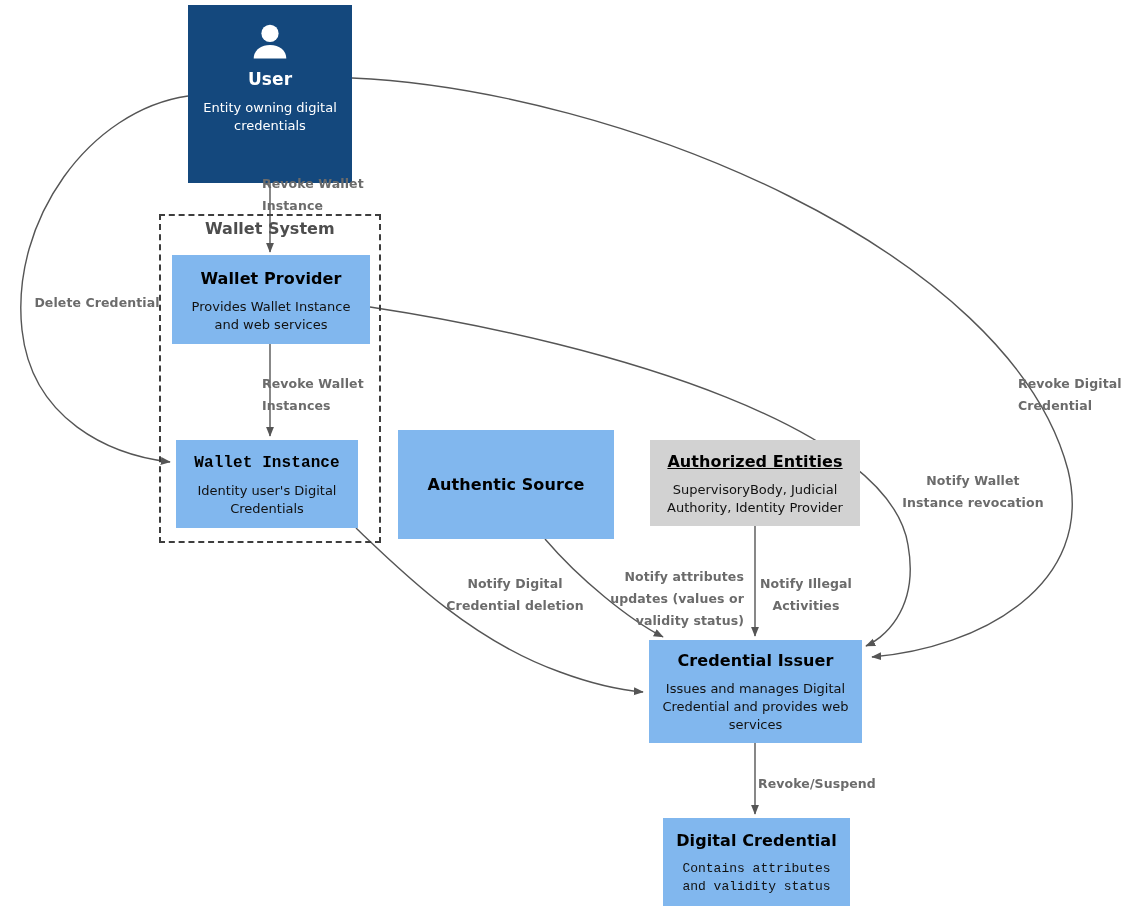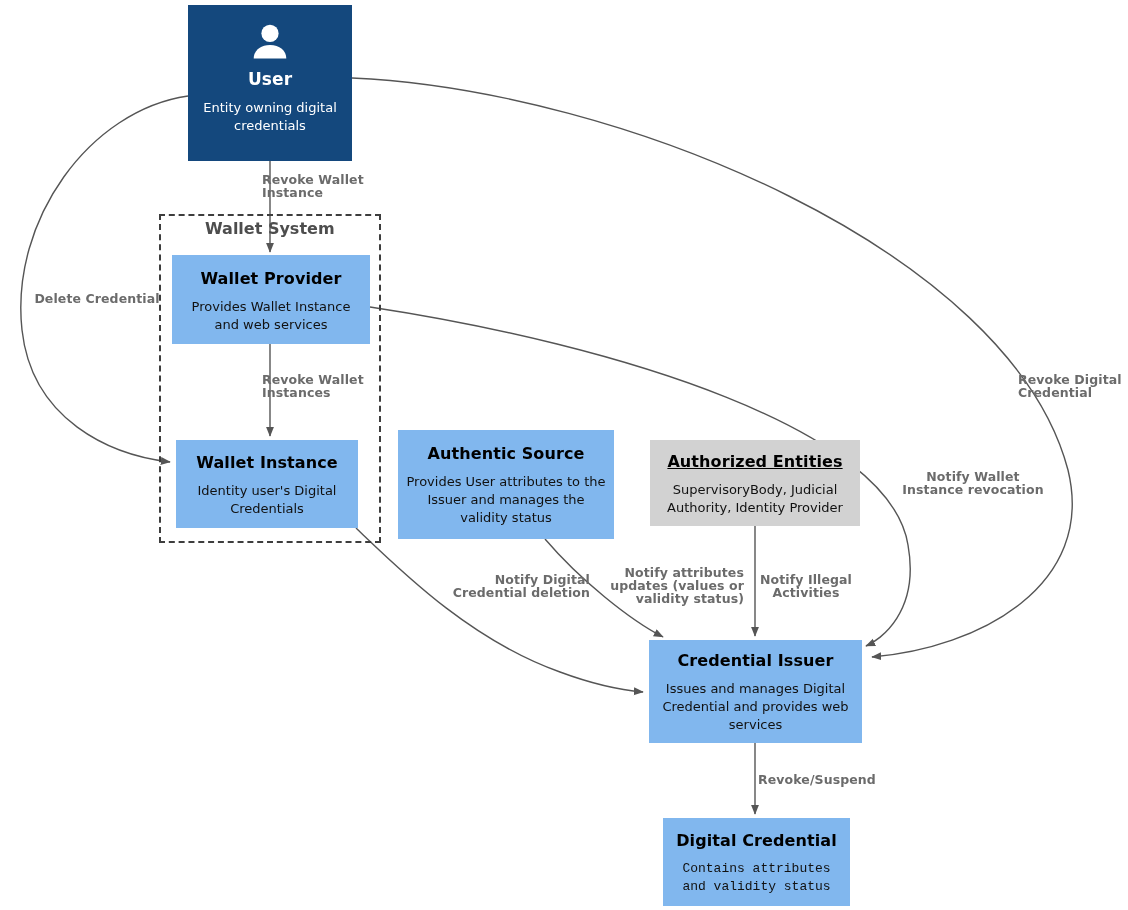--- a/index.html
+++ b/index.html
@@ -77,21 +77,21 @@
     position:absolute;
     font-weight:bold;
     font-size:16px;
     color:#4d4d4d;
     white-space:nowrap;
   }
   .edge-label{
     position:absolute;
     font-weight:bold;
     font-size:12.5px;
-    line-height:13px;
+    line-height:22px;
     color:#6b6b6b;
     text-align:center;
     white-space:pre-line;
     letter-spacing:0.1px;
   }
 </style>
 </head>
 <body>
 
 <div id="canvas">
@@ -118,42 +118,41 @@
     <path d="M545,539 C580,580 630,620 663,637" fill="none" stroke="#555555" stroke-width="1.4" marker-end="url(#arrow)"></path>
 
     <path d="M755,526 L755,636" fill="none" stroke="#555555" stroke-width="1.4" marker-end="url(#arrow)"></path>
 
     <path d="M755,743 L755,814" fill="none" stroke="#555555" stroke-width="1.4" marker-end="url(#arrow)"></path>
   </svg>
 
   <div class="boundary" style="left:159px;top:214px;width:222px;height:329px;"></div>
   <div class="boundary-label" style="left:205px;top:219px;">Wallet System</div>
 
-  <div class="node dark" style="left:188px;top:5px;width:164px;height:156px;">
+  <div class="node dark" style="left:188px;top:5px;width:164px;height:178px;">
     <svg class="user-icon" viewBox="0 0 48 48">
       <circle cx="24" cy="13" r="9" fill="#ffffff"></circle>
       <path d="M24 25 C14 25 7 31 7 39 L41 39 C41 31 34 25 24 25 Z" fill="#ffffff"></path>
     </svg>
     <div class="title">User</div>
     <div class="desc" style="margin-top:10px;max-width:152px;">Entity owning digital credentials</div>
   </div>
 
   <div class="node blue" style="left:172px;top:255px;width:198px;height:89px;justify-content:center;">
     <div class="title" style="margin-top:3px;">Wallet Provider</div>
     <div class="desc" style="margin-top:9px;max-width:186px;">Provides Wallet Instance and web services</div>
   </div>
 
   <div class="node blue" style="left:176px;top:440px;width:182px;height:88px;justify-content:center;">
-    <div class="title" style="margin-top:3px;">Wallet Instance</div>
+    <div class="title" style="margin-top:3px;font-family:Liberation Mono, monospace;">Wallet Instance</div>
     <div class="desc" style="margin-top:9px;max-width:172px;">Identity user's Digital Credentials</div>
   </div>
 
   <div class="node blue" style="left:398px;top:430px;width:216px;height:109px;justify-content:center;">
     <div class="title" style="margin-top:1px;">Authentic Source</div>
-    <div class="desc" style="margin-top:9px;max-width:204px;">Provides User attributes to the Issuer and manages the validity status</div>
   </div>
 
   <div class="node gray" style="left:650px;top:440px;width:210px;height:86px;justify-content:center;">
     <div class="title" style="margin-top:2px;text-decoration:underline;">Authorized Entities</div>
     <div class="desc" style="margin-top:9px;max-width:200px;">SupervisoryBody, Judicial Authority, Identity Provider</div>
   </div>
 
   <div class="node blue" style="left:649px;top:640px;width:213px;height:103px;justify-content:center;">
     <div class="title" style="margin-top:1px;">Credential Issuer</div>
     <div class="desc" style="margin-top:9px;max-width:200px;text-align:center;">Issues and manages Digital Credential and provides web services</div>
@@ -171,21 +170,21 @@
 
   <div class="edge-label" style="left:1018px;top:373px;width:110px;text-align:left;">Revoke Digital
 Credential</div>
 
   <div class="edge-label" style="left:262px;top:373px;width:122px;text-align:left;">Revoke Wallet
 Instances</div>
 
   <div class="edge-label" style="left:902px;top:470px;width:142px;text-align:center;">Notify Wallet
 Instance revocation</div>
 
-  <div class="edge-label" style="left:440px;top:573px;width:150px;text-align:right;">Notify Digital
+  <div class="edge-label" style="left:440px;top:573px;width:150px;text-align:center;">Notify Digital
 Credential deletion</div>
 
   <div class="edge-label" style="left:610px;top:566px;width:134px;text-align:right;">Notify attributes
 updates (values or
 validity status)</div>
 
   <div class="edge-label" style="left:756px;top:573px;width:100px;text-align:center;">Notify Illegal
 Activities</div>
 
   <div class="edge-label" style="left:758px;top:773px;width:130px;text-align:left;">Revoke/Suspend</div>

